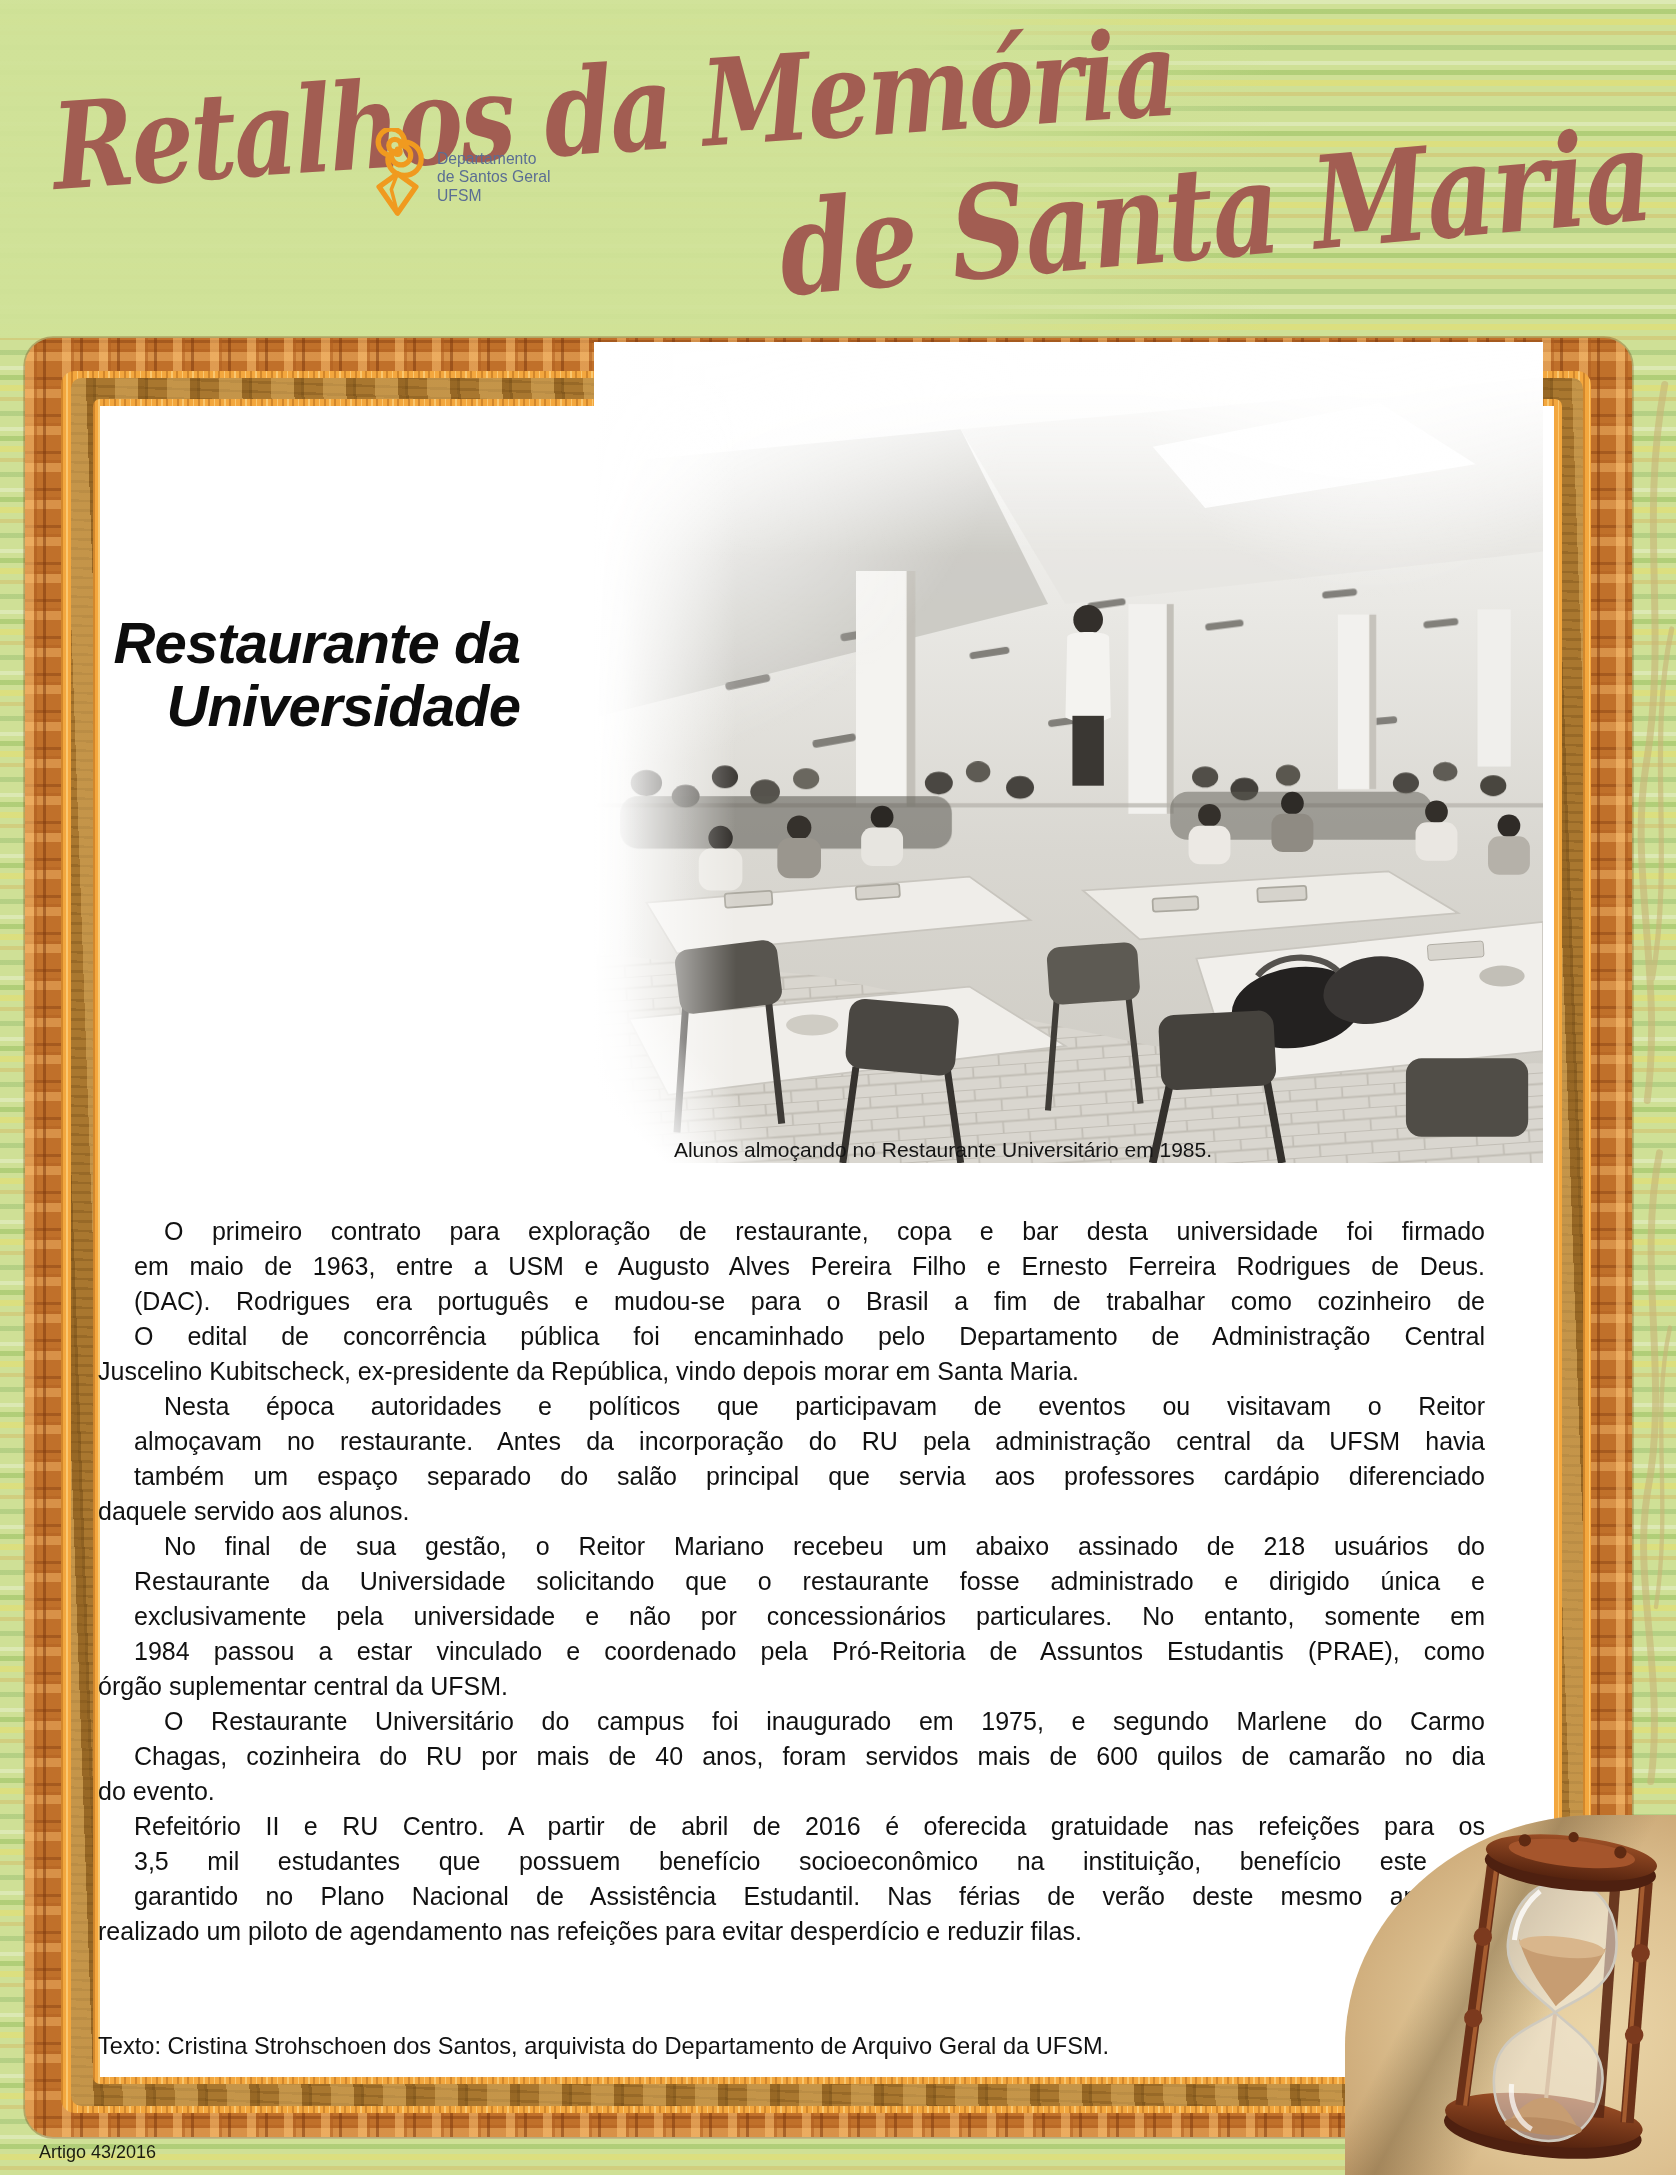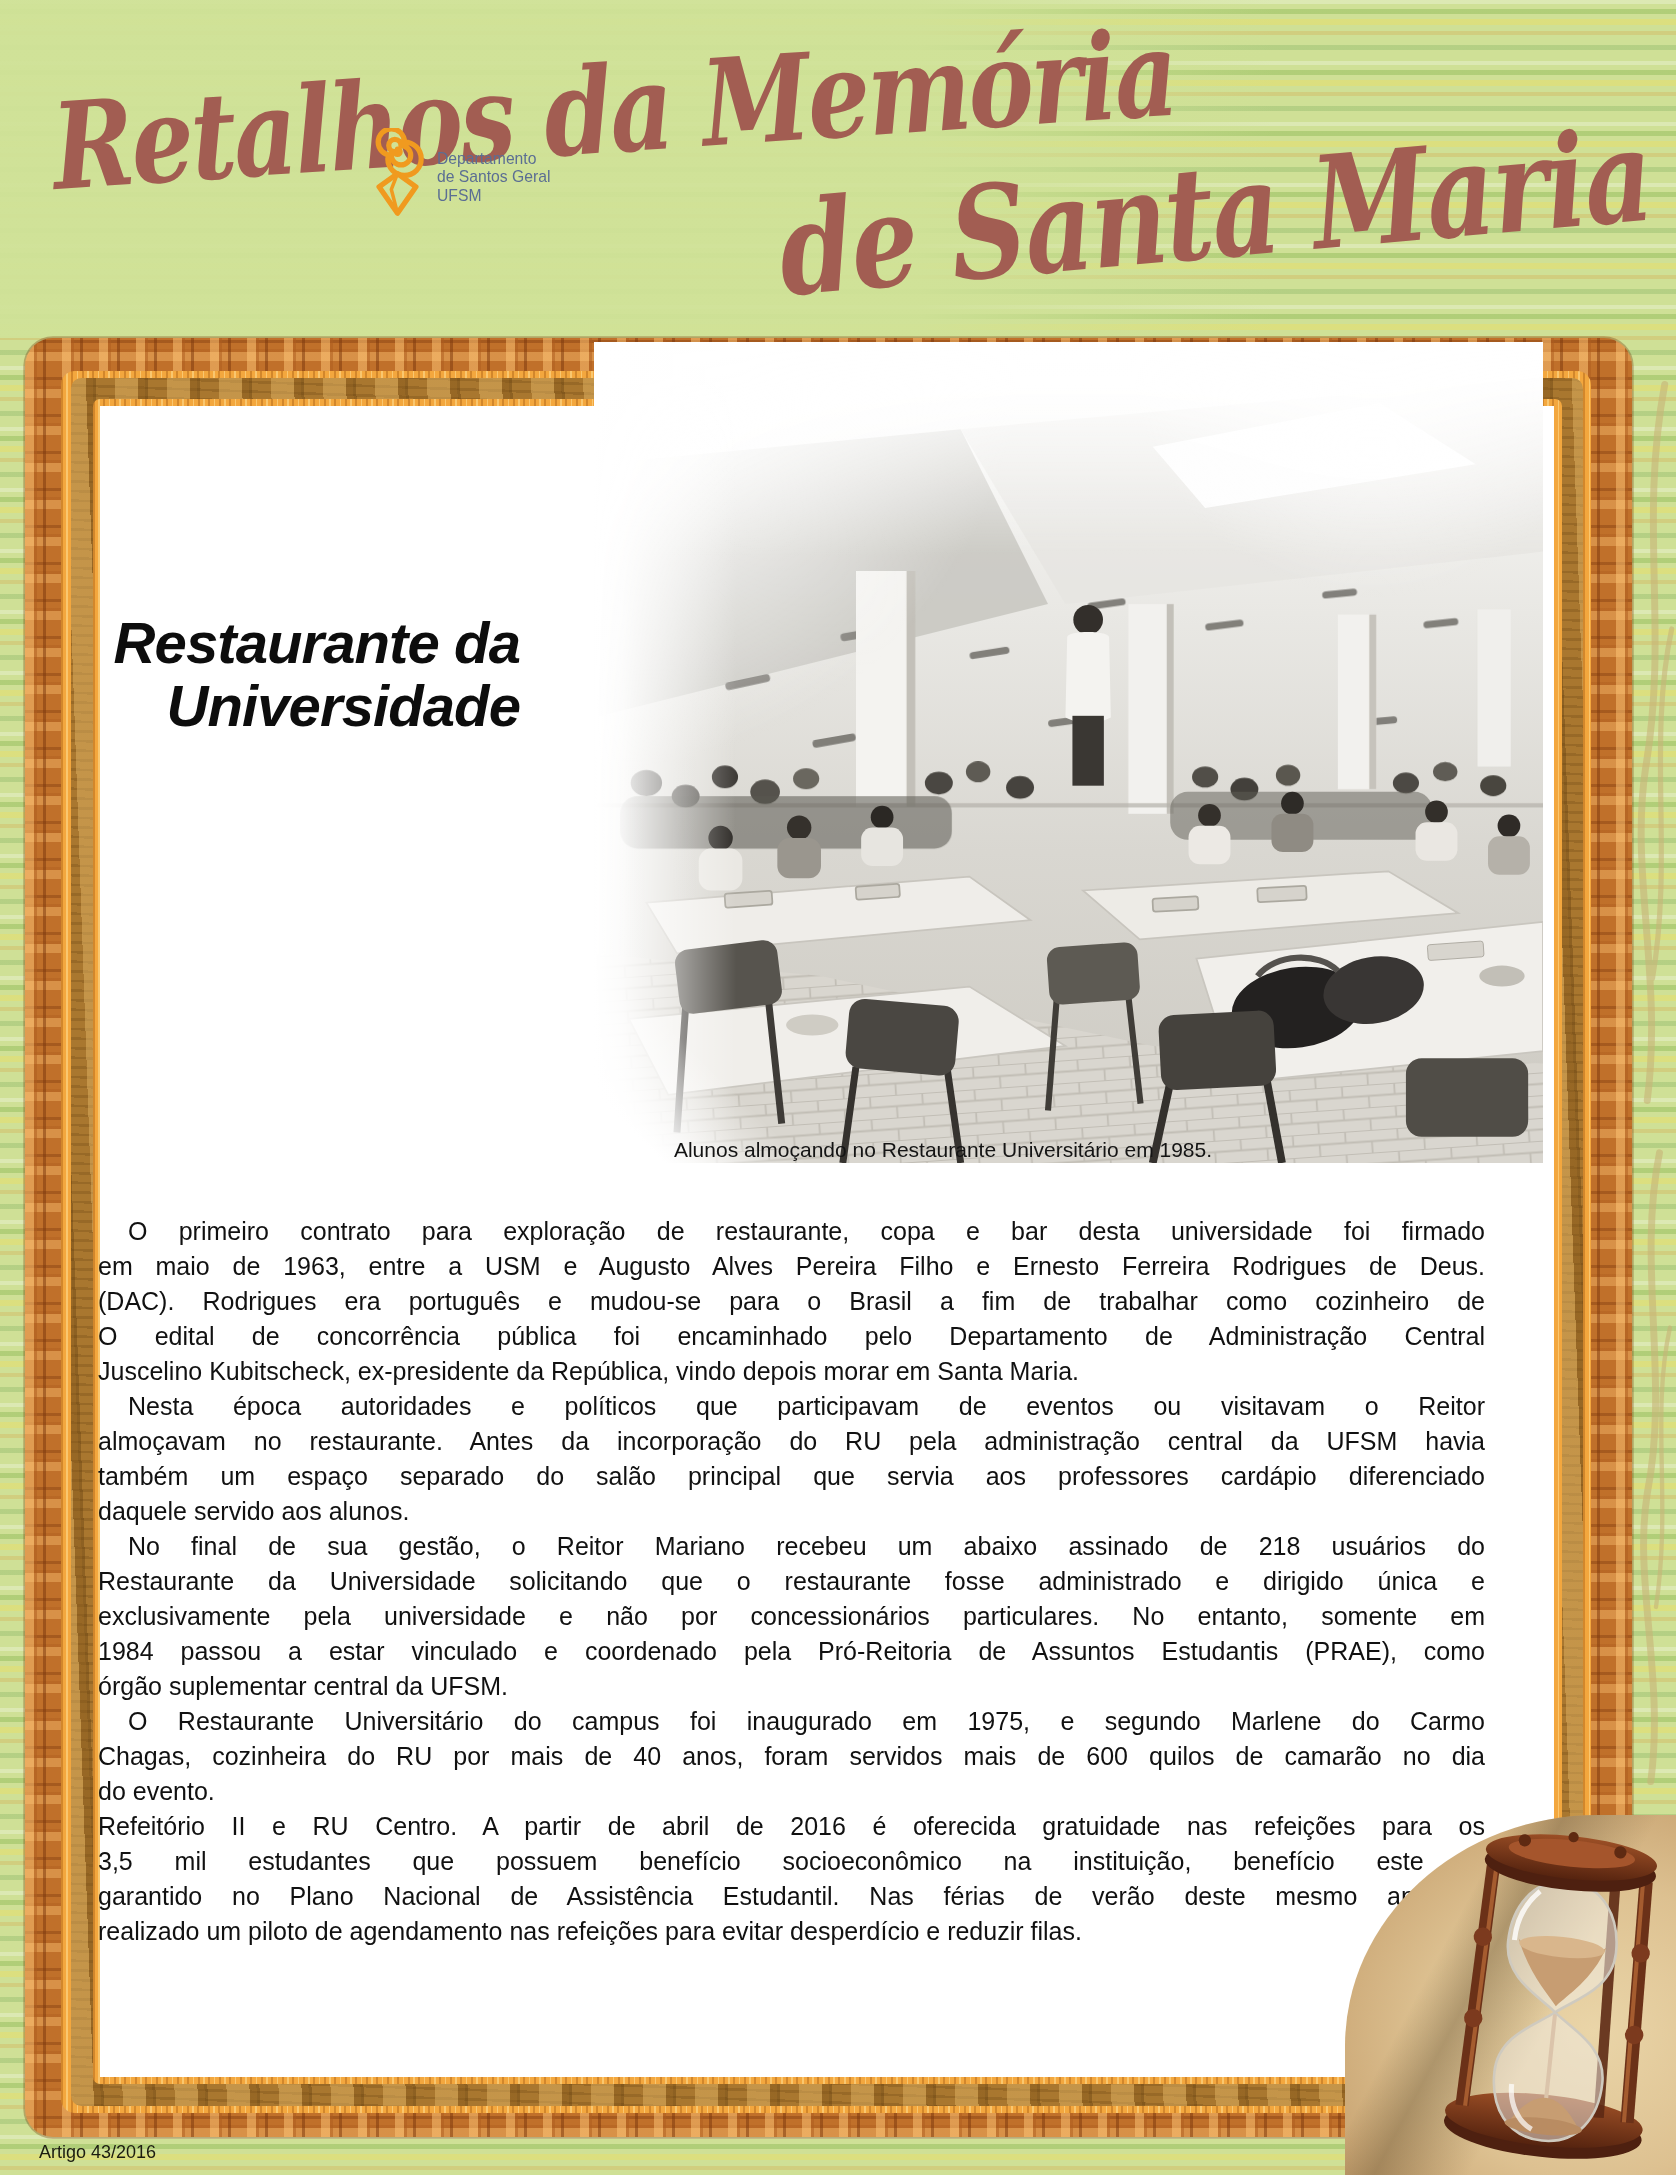--- a/index.html
+++ b/index.html
@@ -52,21 +52,21 @@
       linear-gradient(to right,#fff 0%,rgba(255,255,255,.9) 3%,rgba(255,255,255,0) 15%),
       linear-gradient(to bottom,#fff 0%,rgba(255,255,255,.92) 5%,rgba(255,255,255,0) 26%),
       radial-gradient(circle at 0% 0%,#fff 0%,rgba(255,255,255,.85) 12%,rgba(255,255,255,0) 34%),
       radial-gradient(ellipse at 82% 0%,rgba(255,255,255,.95) 0%,rgba(255,255,255,0) 22%),
       linear-gradient(45deg,#fff 0%,#fff 4%,rgba(255,255,255,0) 12%);}
   .photo-caption{position:absolute;left:489px;top:1138px;width:908px;text-align:center;
     font-size:21px;color:#141414;}
   .article-body{position:absolute;left:98px;top:1214px;width:1387px;
     font-size:25px;line-height:35px;color:#111;}
   .article-body .line{text-align:justify;}
-  .article-body .line.just{text-align-last:justify;}
+  .article-body .line.just{text-align-last:justify;margin-left:36px;}
   .article-body .line.first{text-indent:30px;}
   .credit{position:absolute;left:98px;top:2033px;width:1363px;font-size:23.6px;color:#111;white-space:nowrap;}
   .artigo{position:absolute;left:39px;top:2142px;font-size:18px;color:#1c1c10;}
   
   .sand{position:absolute;left:1345px;top:1815px;width:332px;height:361px;
     border-top-left-radius:253px 231px;
     background:radial-gradient(ellipse at 75% 60%,#ead5a8 0%,#ddc191 48%,#c8a371 84%,#b7905a 100%);}
   .sand:after{content:"";position:absolute;left:0;top:0;right:0;bottom:0;border-radius:inherit;
     background:linear-gradient(118deg,rgba(0,0,0,0) 32%,rgba(96,76,44,.38) 42%,rgba(96,76,44,.16) 52%,rgba(0,0,0,0) 60%);}
   .hourglass{position:absolute;left:1450px;top:1822px;width:215px;height:337px;transform:rotate(6deg);}
@@ -245,20 +245,21 @@
         <div class="line">do evento.</div>
       </div>
       <div>
         <div class="line just">Refeitório II e RU Centro. A partir de abril de 2016 é oferecida gratuidade nas refeições para os</div>
         <div class="line just">3,5 mil estudantes que possuem benefício socioeconômico na instituição, benefício este já</div>
         <div class="line just">garantido no Plano Nacional de Assistência Estudantil. Nas férias de verão deste mesmo ano foi</div>
         <div class="line">realizado um piloto de agendamento nas refeições para evitar desperdício e reduzir filas.</div>
       </div>
     </div>
 
+  <div class="credit">Texto: Cristina Strohschoen dos Santos, arquivista do Departamento de Arquivo Geral da UFSM.</div>
   <div class="artigo">Artigo 43/2016</div>
 
   <svg class="swirls" viewBox="0 0 64 1680">
     <g fill="none" stroke="#c8b478" stroke-width="8" stroke-linecap="round">
       <path d="M50,20 C20,180 55,300 28,460 C10,580 48,700 30,840"></path>
       <path d="M58,300 C30,430 60,560 36,700" stroke-width="6"></path>
       <path d="M44,900 C18,1030 56,1160 30,1290 C14,1390 50,1500 34,1620"></path>
       <path d="M56,1100 C34,1200 58,1300 40,1420" stroke-width="5"></path>
     </g>
   </svg>

